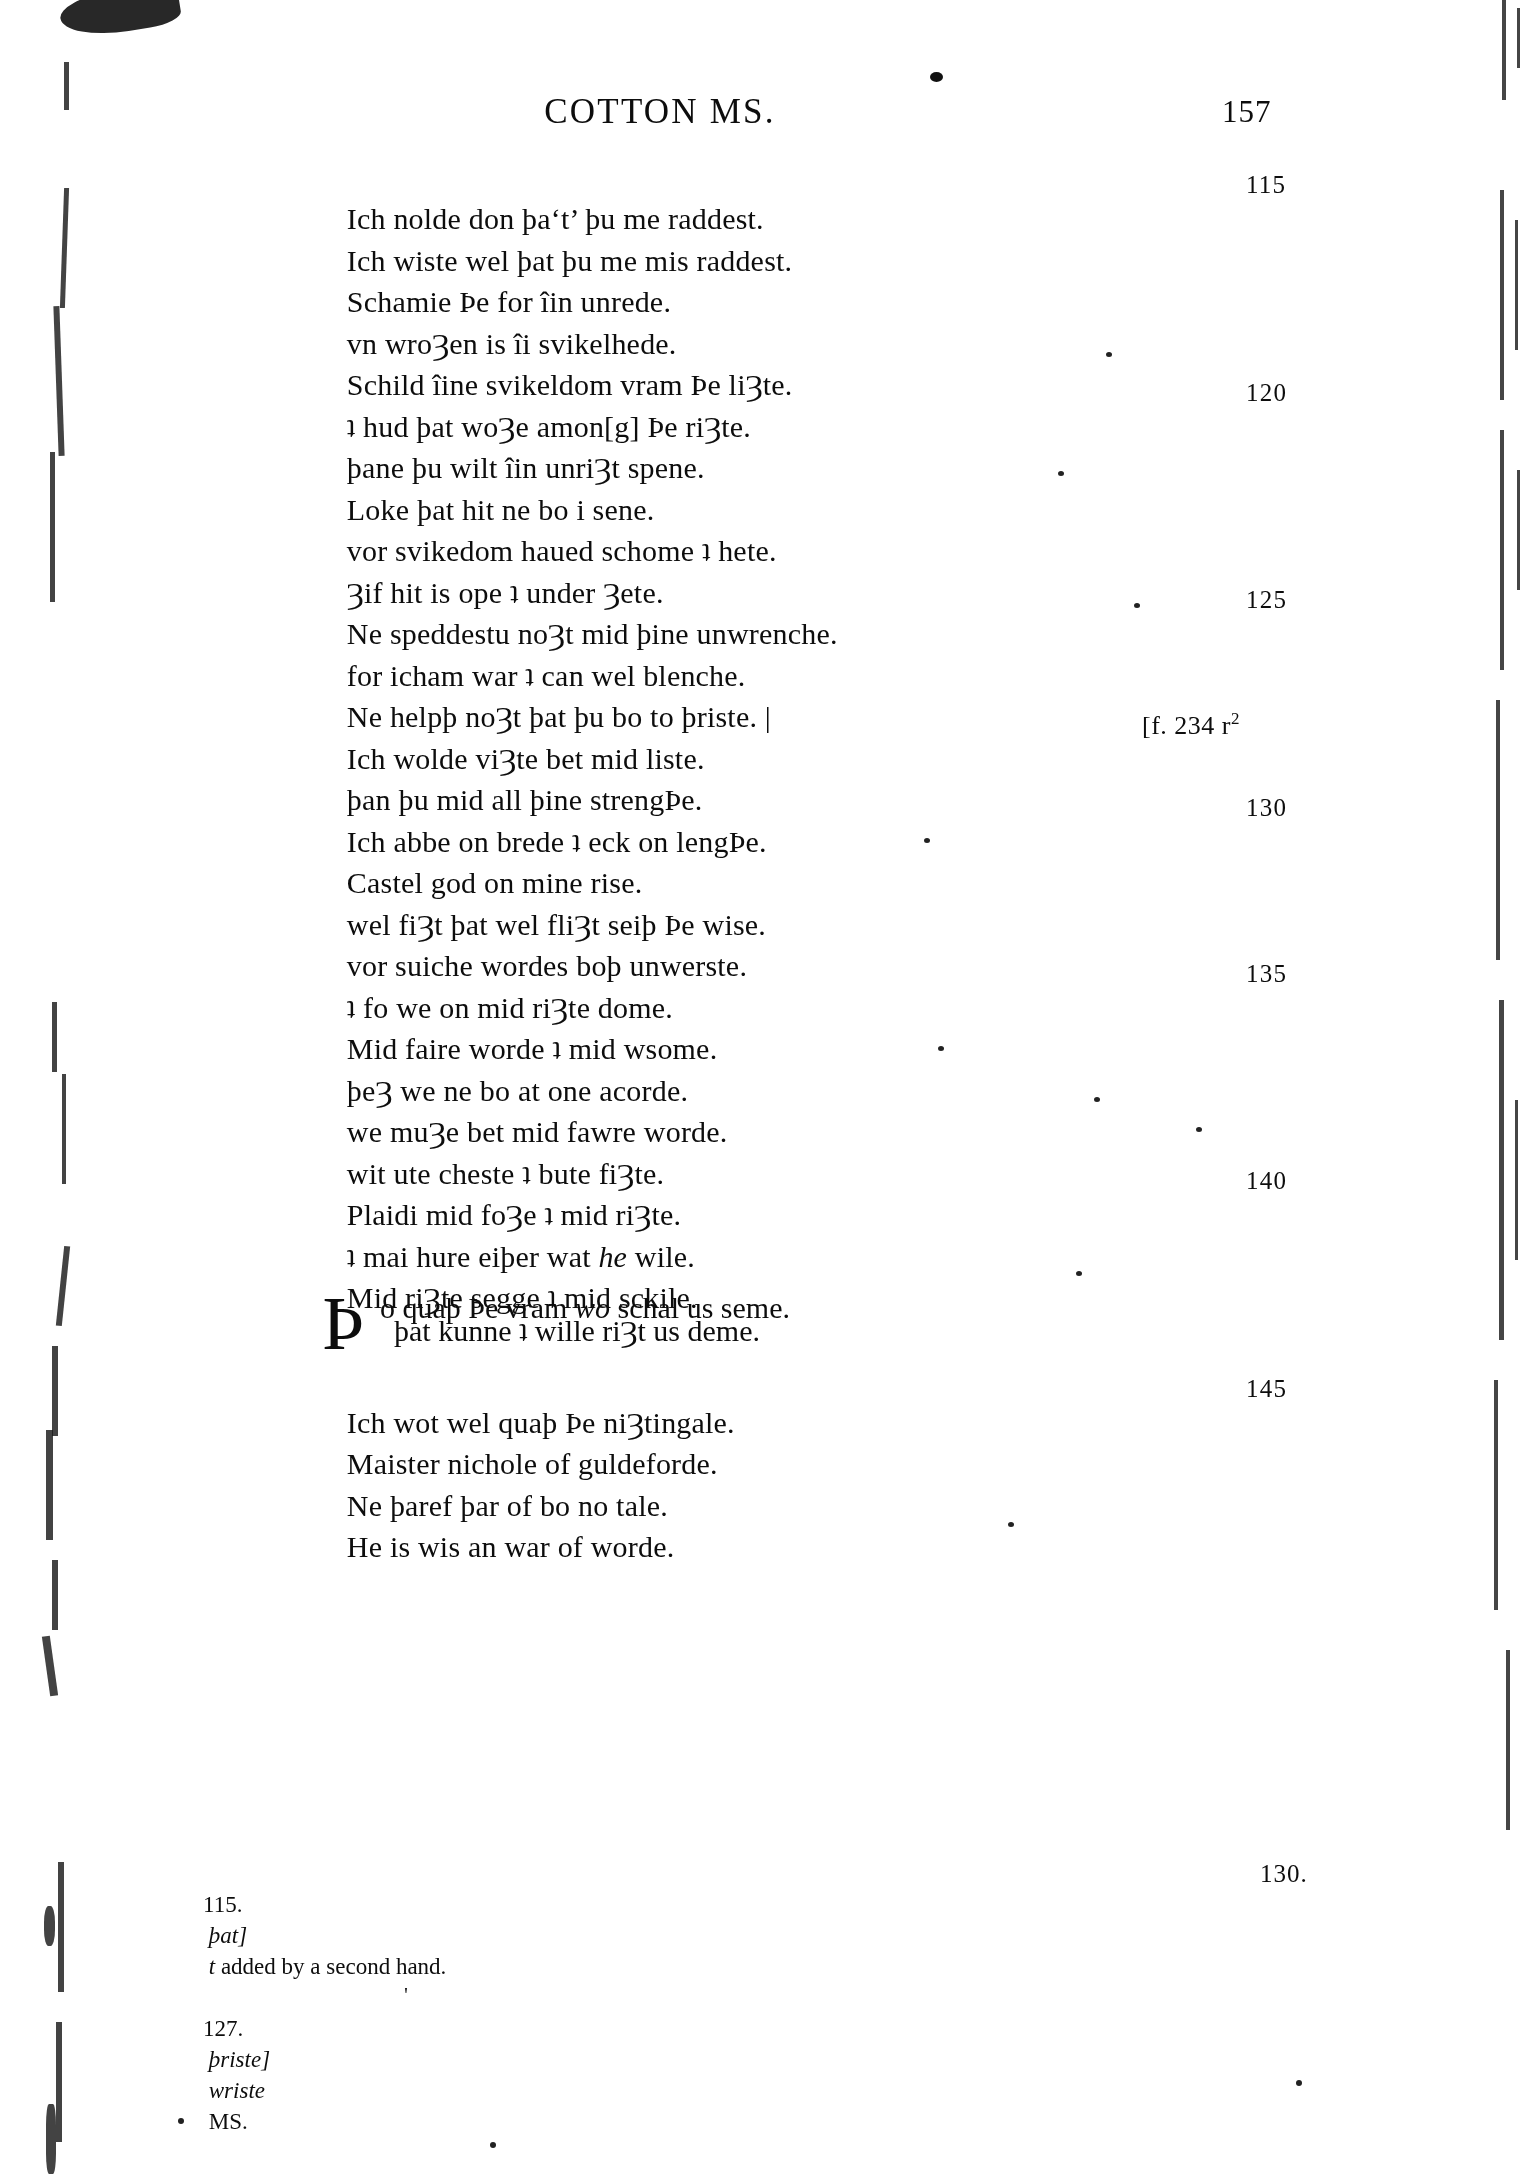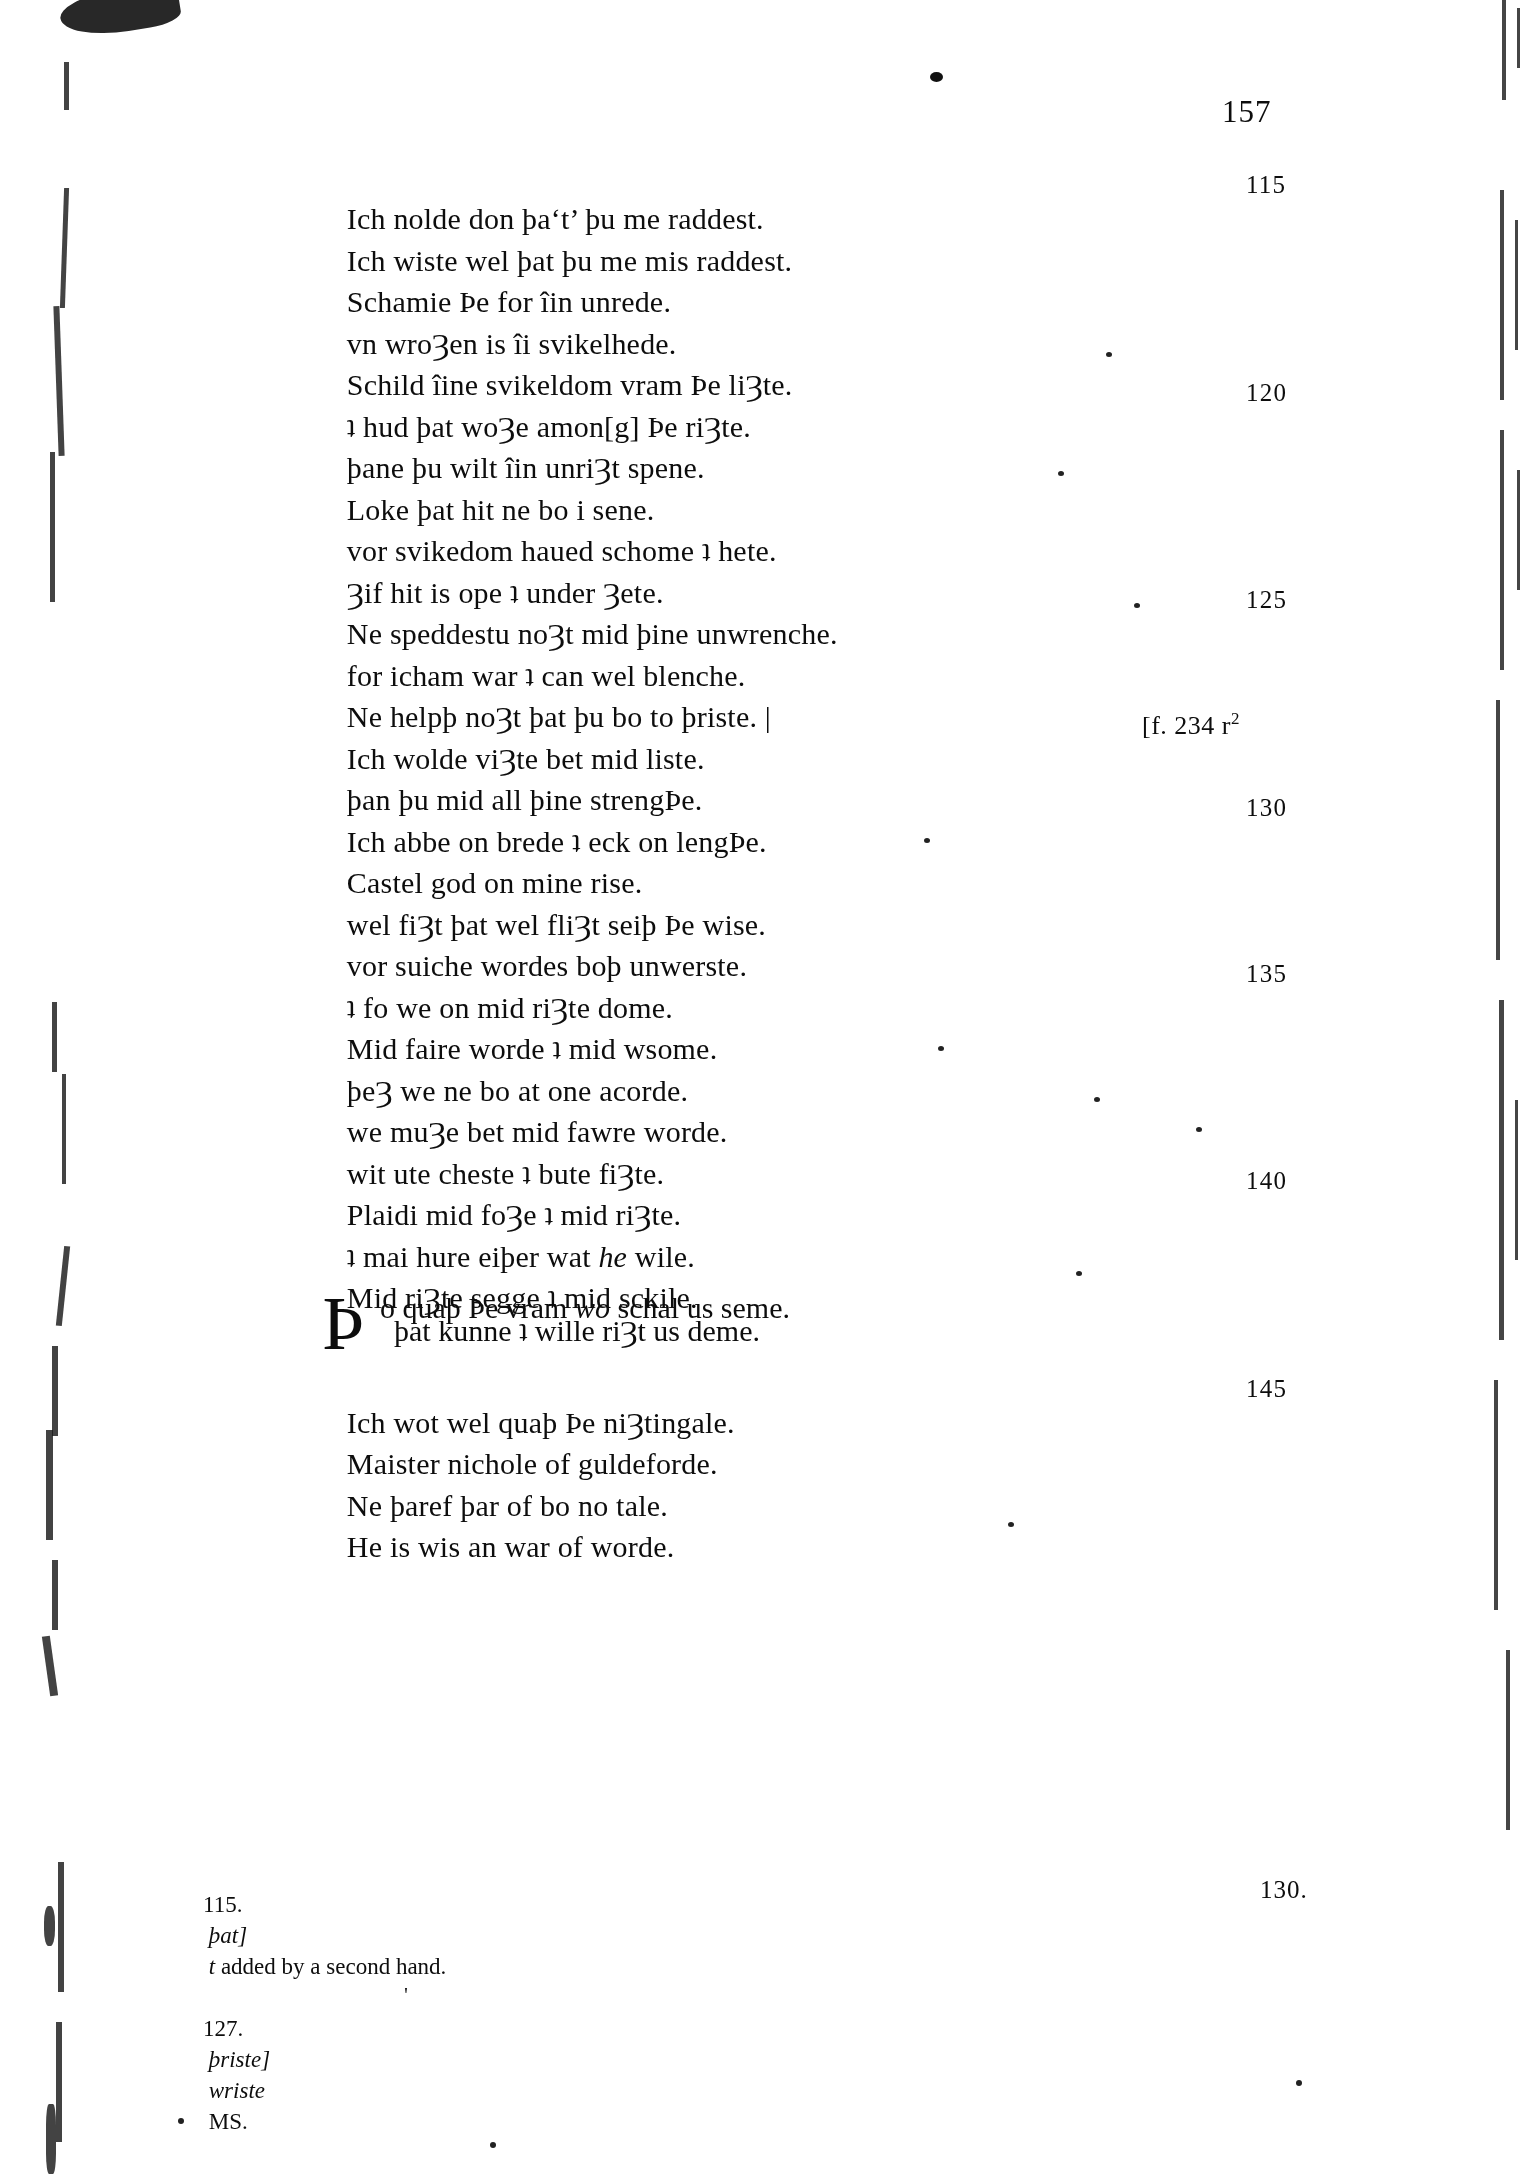--- a/index.html
+++ b/index.html
@@ -149,21 +149,20 @@
     font-size: 23px;
     line-height: 31px;
   }
   .footnotes .fn-row { white-space: pre; }
   .footnotes .sig {
     position: absolute;
     left: 1080px;
     top: 0;
     font-size: 25px;
     letter-spacing: 1px;
-    margin-top: 16px;
   }
   .fn-gap-lg { display: inline-block; width: 74px; }
 
   .tail-mark {
     position: absolute;
     left: 404px; top: 1982px;
     font-size: 22px;
     color: #222;
   }
   .tail-dot {
@@ -204,20 +203,21 @@
   <div class="rule" style="right:14px; top:470px;  width:3px;  height:120px;"></div>
   <div class="rule" style="right:34px; top:700px;  width:4px;  height:260px;"></div>
   <div class="rule" style="right:30px; top:1000px; width:5px;  height:340px;"></div>
   <div class="rule" style="right:16px; top:1100px; width:3px;  height:160px;"></div>
   <div class="rule" style="right:36px; top:1380px; width:4px;  height:230px;"></div>
   <div class="rule" style="right:24px; top:1650px; width:4px;  height:180px;"></div>
 </div>
 
 <div class="header-dot"></div>
 <div class="page-header">
+  <div class="running-title">COTTON MS.</div>
   <div class="folio-number">157</div>
 </div>
 
 <div class="verse-block">
 
   <div class="verse-line">
     <span class="txt">Ich nolde don þa‘t’ þu me raddest.</span>
     <span class="num">115</span>
   </div>
   <div class="verse-line">

